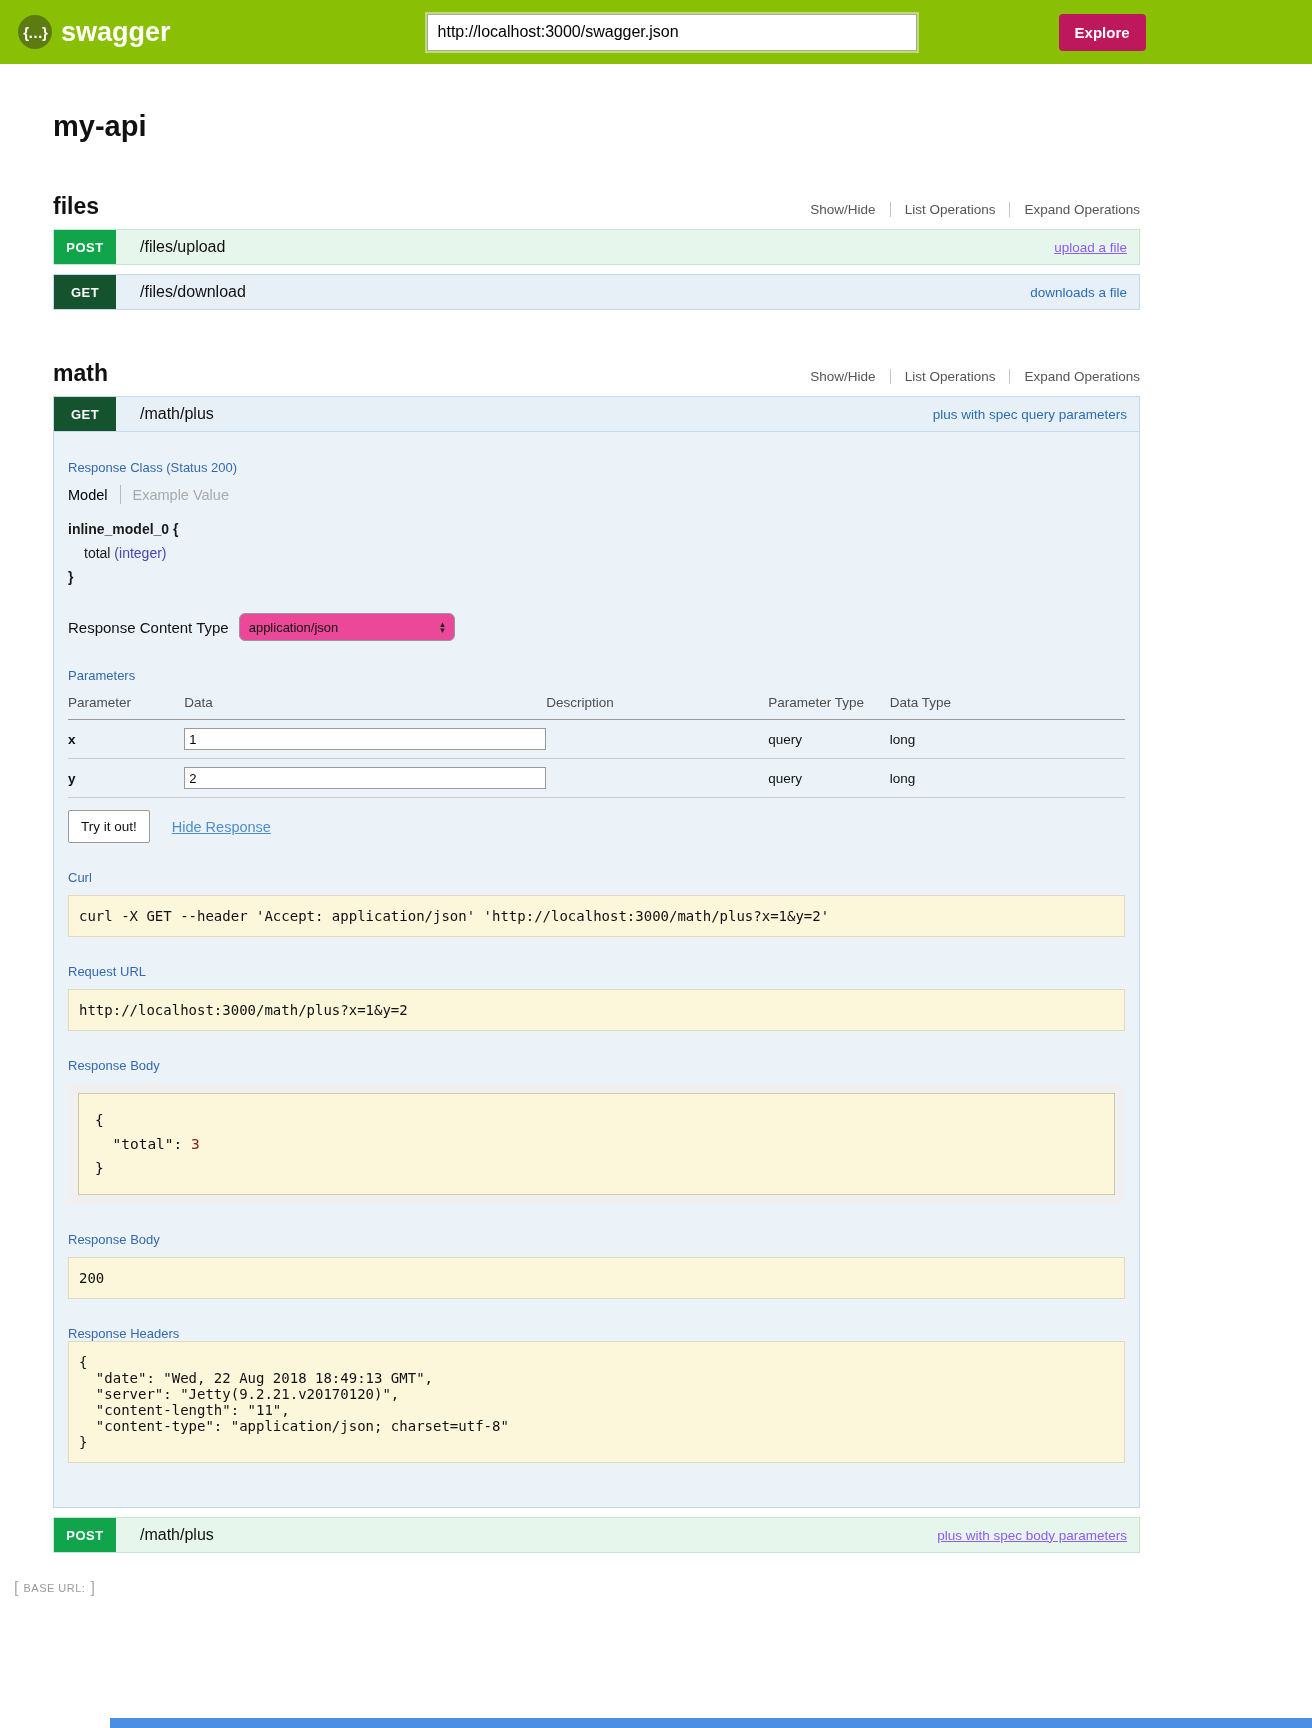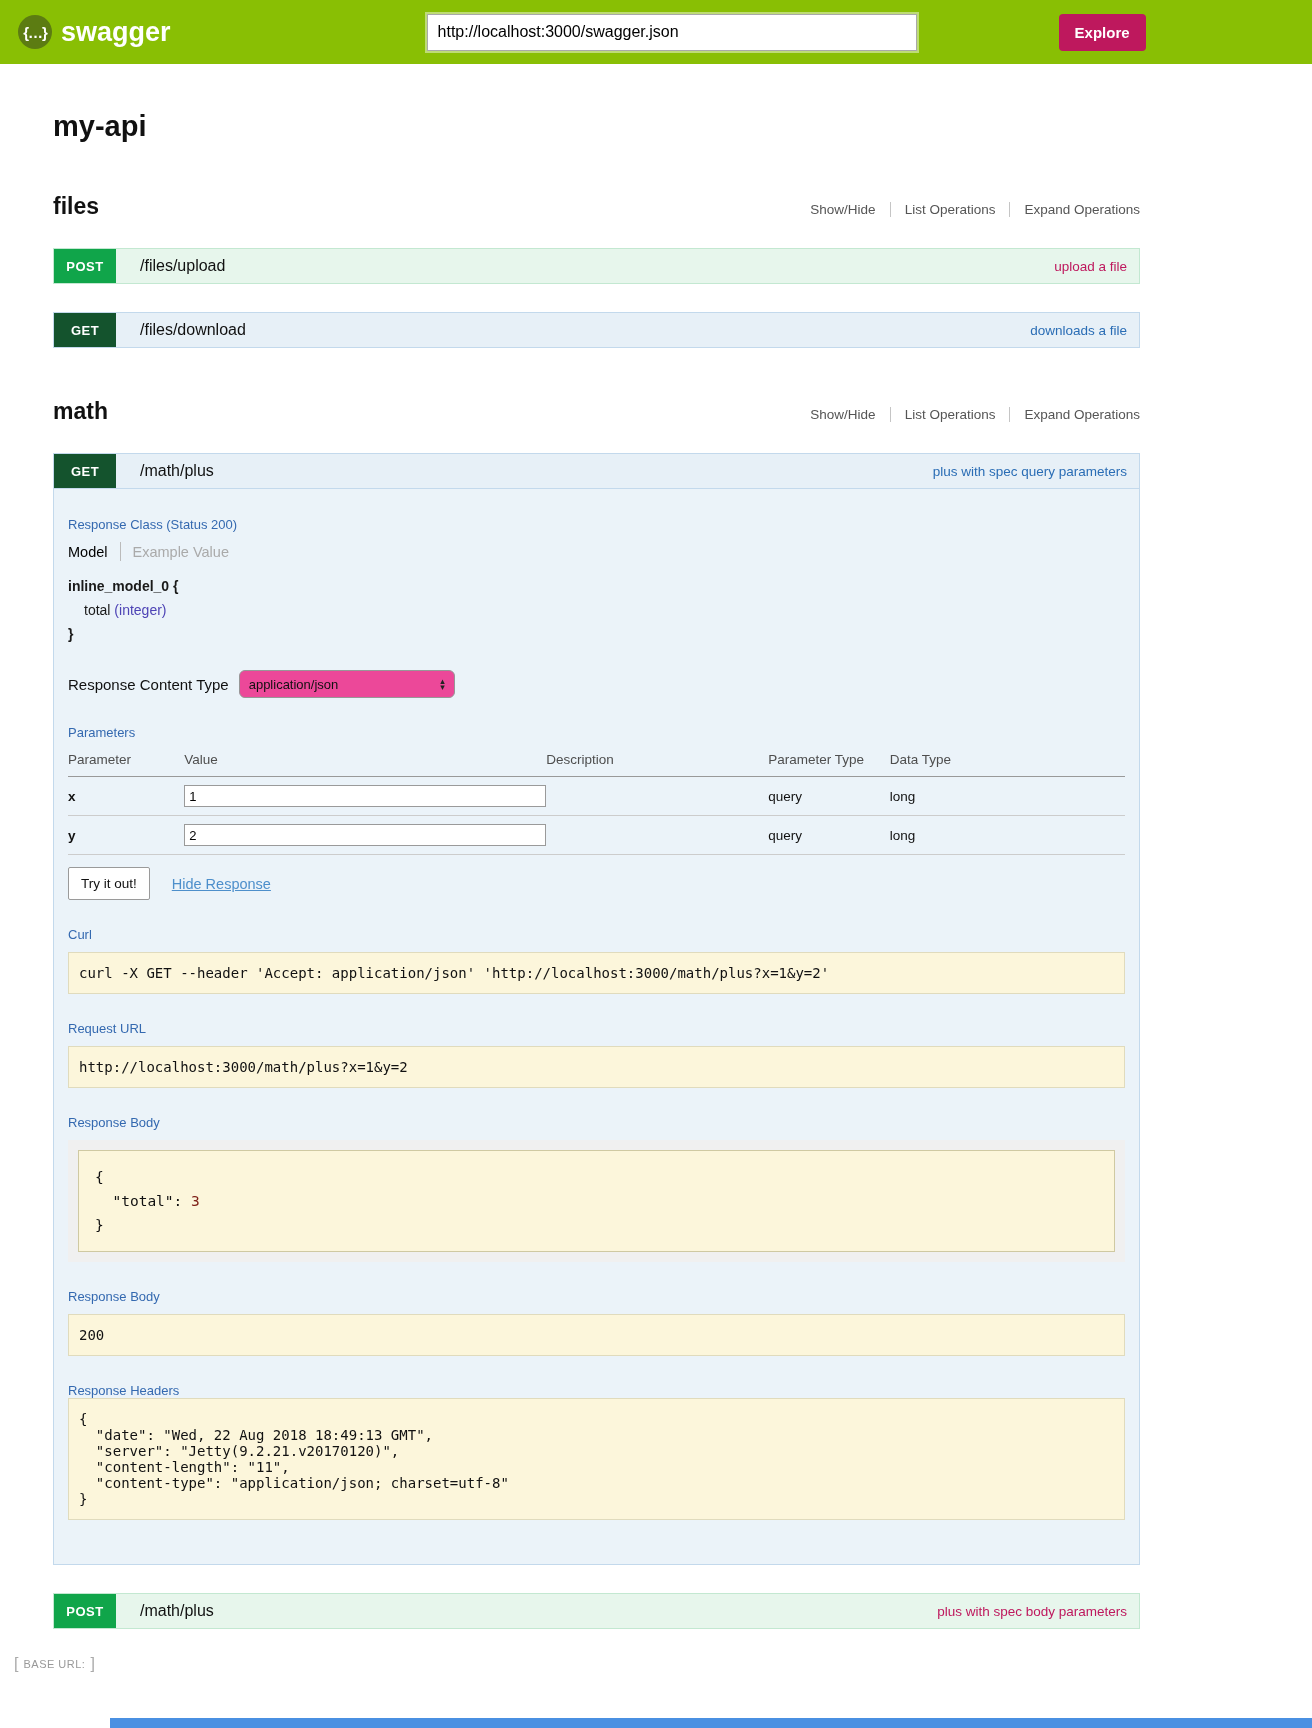--- a/index.html
+++ b/index.html
@@ -31,33 +31,33 @@
   
   .content { margin:0 136px 0 14px; width:1126px;padding-left:39px; }
   h1.page-title { font-size:29px; font-weight:bold; margin:46px 0 0 0; color:#111; }
   .section { margin-top:50px; }
   .section-head { display:flex; justify-content:space-between; align-items:flex-end; }
   .section-head h2 { font-size:23px; font-weight:bold; margin:0; color:#111; }
   .section-links { display:flex; align-items:center; font-size:13.5px; color:#555; padding-bottom:3px; }
   .s-link { color:#555; cursor:pointer; text-decoration:none; }
   .sep { width:1px; height:15px; background:#c5c5c5; margin:0 14px; }
   
-  .op { margin-top:28px; }
+  .op { margin-top:9px; }
   .op-head { height:36px; display:flex; align-items:stretch; border:1px solid; }
   .op.post .op-head { background:#e7f6ec; border-color:#c3e8d1; }
   .op.get  .op-head { background:#e7f0f7; border-color:#c3d9ec; }
   .method {
     width:62px; color:#fff; font-weight:bold; font-size:13px; letter-spacing:0.5px;
     display:flex; align-items:center; justify-content:center; cursor:pointer;
   }
   .op.post .method { background:#10a54a; }
   .op.get  .method { background:#14532d; }
   .path { margin-left:24px; font-size:16px; color:#111; display:flex; align-items:center; cursor:pointer; }
   .summary { margin-left:auto; margin-right:12px; font-size:13.5px; display:flex; align-items:center; cursor:pointer; }
-  .op.post .summary { color:#be185d; }
+  .op.post .summary { color:#8b5cf6;text-decoration:underline; }
   .op.get  .summary { color:#2a6db5; }
   
   .op-content {
     background:#ebf3f9; border:1px solid #c3d9ec; border-top:none;
     padding:12px 14px 44px 14px;
   }
   .content-heading { color:#3469b0; font-size:13px; font-weight:normal; margin:27px 0 0 0; }
   .content-heading.first { margin-top:16px; }
   .tabs { margin-top:10px; display:flex; align-items:center; font-size:14.5px; }
   .tab-active { color:#000; cursor:pointer; }
@@ -210,21 +210,21 @@
               </span>
           </div>
         </div>
 
         <h3 class="content-heading">Parameters</h3>
 
         <table class="params">
           <thead>
             <tr>
               <th class="col-param">Parameter</th>
-              <th class="col-value">Value</th>
+              <th class="col-value">Data</th>
               <th class="col-desc">Description</th>
               <th class="col-ptype">Parameter Type</th>
               <th class="col-dtype">Data Type</th>
             </tr>
           </thead>
           <tbody>
             <tr>
               <td class="pname">x</td>
               <td><input class="pvalue" type="text" value="1" style=""></td>
               <td></td>

